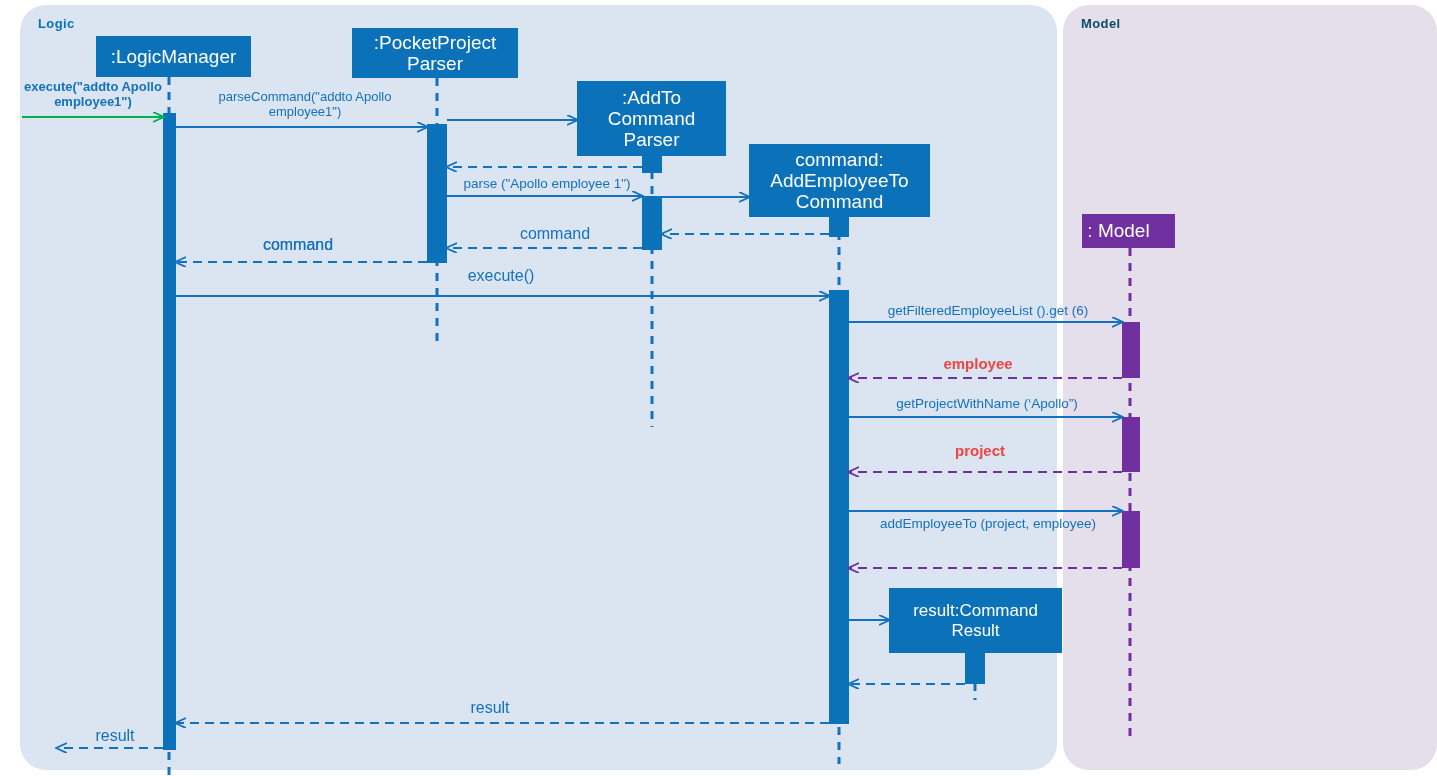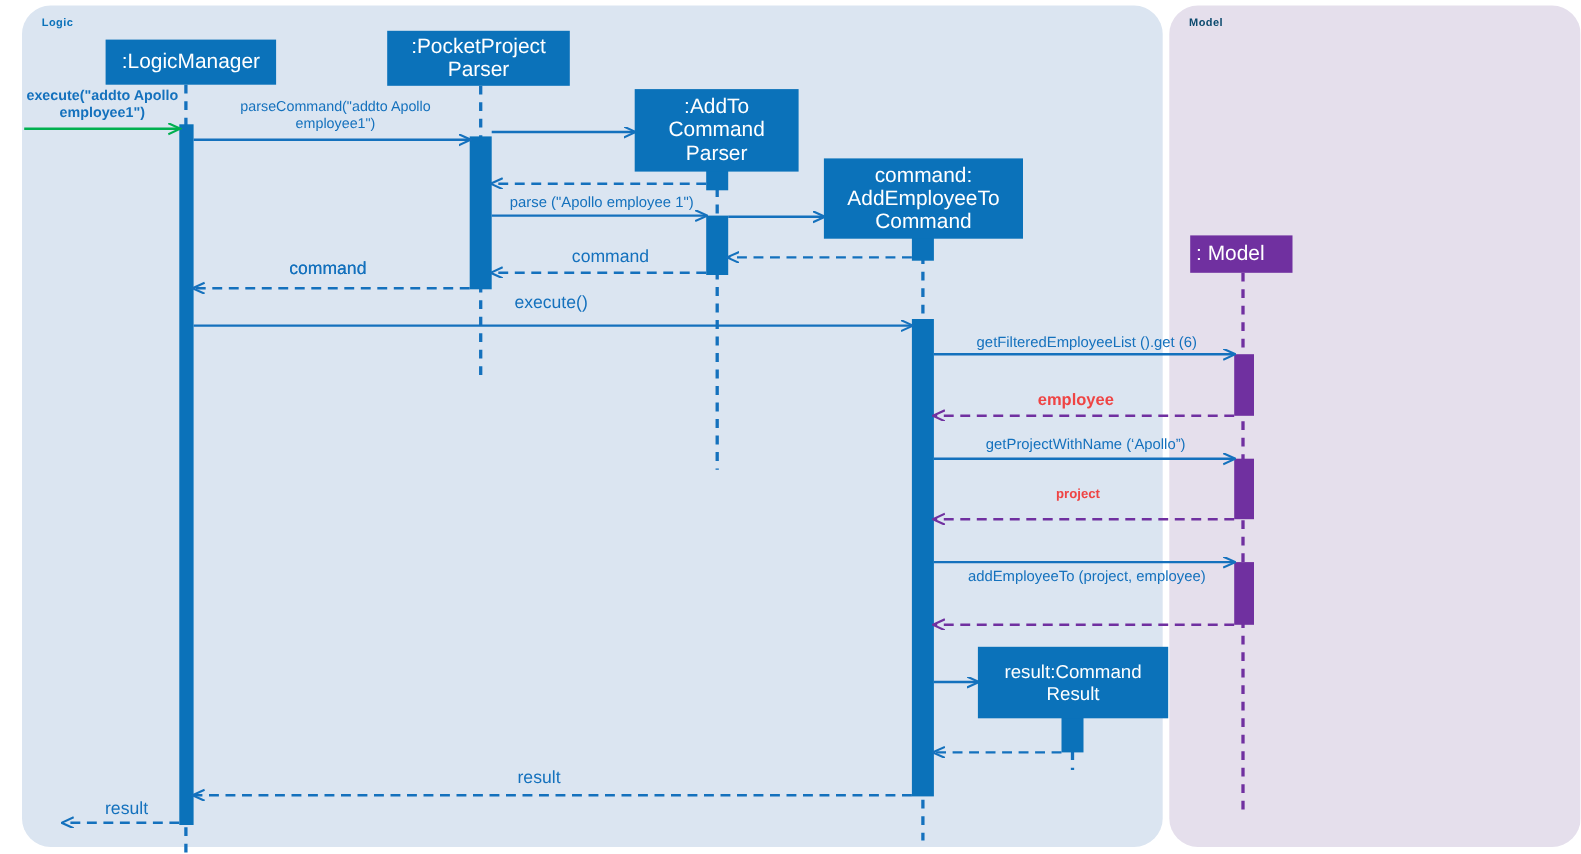--- a/index.html
+++ b/index.html
@@ -1,21 +1,21 @@
 <!DOCTYPE html>
 <html><head>
 <meta charset="utf-8">
 <title>Sequence Diagram</title>
 <style>
   html,body{margin:0;padding:0;background:#ffffff;}
   body{font-family:"Liberation Sans", sans-serif;}
   #stage{position:relative;width:1437px;height:776px;overflow:hidden;background:#ffffff;}
   #svg{position:absolute;left:0;top:0;width:1437px;height:776px;}
   .partition-label{
-    position:absolute;font-weight:bold;font-size:10px;letter-spacing:.4px;
+    position:absolute;font-weight:bold;font-size:13px;letter-spacing:.4px;
   }
   .lifeline-box{
     position:absolute;display:flex;align-items:center;justify-content:center;
     text-align:center;color:#ffffff;line-height:1.12;
     font-size:19px;
   }
   .lifeline-box.small{font-size:17px;}
   .msg{
     position:absolute;color:#1471bd;font-size:13.5px;text-align:center;
     white-space:nowrap;line-height:1.18;
@@ -90,21 +90,21 @@
       <div class="msg bold" style="left: 18px; top: 79px; width: 150px; font-size: 13px; white-space: normal;"><span>execute("addto Apollo</span><br><span>employee1")</span></div>
       <div class="msg" style="left: 180px; top: 89px; width: 250px; font-size: 13px; white-space: normal;"><span>parseCommand("addto Apollo</span><br><span>employee1")</span></div>
       <div class="msg" style="left: 452px; top: 176px; width: 190px;"><span>parse ("Apollo employee 1")</span></div>
       <div class="msg" style="left: 500px; top: 225px; width: 110px; font-size: 16px;"><span>command</span></div>
       <div class="msg" style="left: 243px; top: 236px; width: 110px; font-size: 16px;"><span>command</span></div>
       <div class="msg" style="left: 243px; top: 236px; width: 110px; font-size: 16px;"><span>command</span></div>
       <div class="msg" style="left: 455px; top: 267px; width: 92px; font-size: 16px;"><span>execute()</span></div>
       <div class="msg" style="left: 860px; top: 303px; width: 256px;"><span>getFilteredEmployeeList ().get (6)</span></div>
       <div class="msg purple bold" style="left: 912px; top: 355px; width: 132px; font-size: 15px;"><span>employee</span></div>
       <div class="msg" style="left: 862px; top: 396px; width: 250px;"><span>getProjectWithName  (‘Apollo”)</span></div>
-      <div class="msg purple bold" style="left: 925px; top: 442px; width: 110px; font-size: 12px;"><span>project</span></div>
+      <div class="msg purple bold" style="left: 925px; top: 442px; width: 110px; font-size: 15px;"><span>project</span></div>
       <div class="msg" style="left: 858px; top: 492px; width: 260px; margin-top: 24px;"><span>addEmployeeTo  (project, employee)</span></div>
       <div class="msg" style="left: 440px; top: 699px; width: 100px; font-size: 16px;"><span>result</span></div>
       <div class="msg" style="left: 65px; top: 727px; width: 100px; font-size: 16px;"><span>result</span></div>
       <div class="lifeline-box" style="left: 96px; top: 36px; width: 155px; height: 41px;">
         <div>:LogicManager</div>
       </div>
       <div class="lifeline-box" style="left: 352px; top: 28px; width: 166px; height: 50px; border-radius: 22px;">
         <div>:PocketProject<br>Parser</div>
       </div>
       <div class="lifeline-box" style="left: 577px; top: 81px; width: 149px; height: 75px; text-align: center;">

